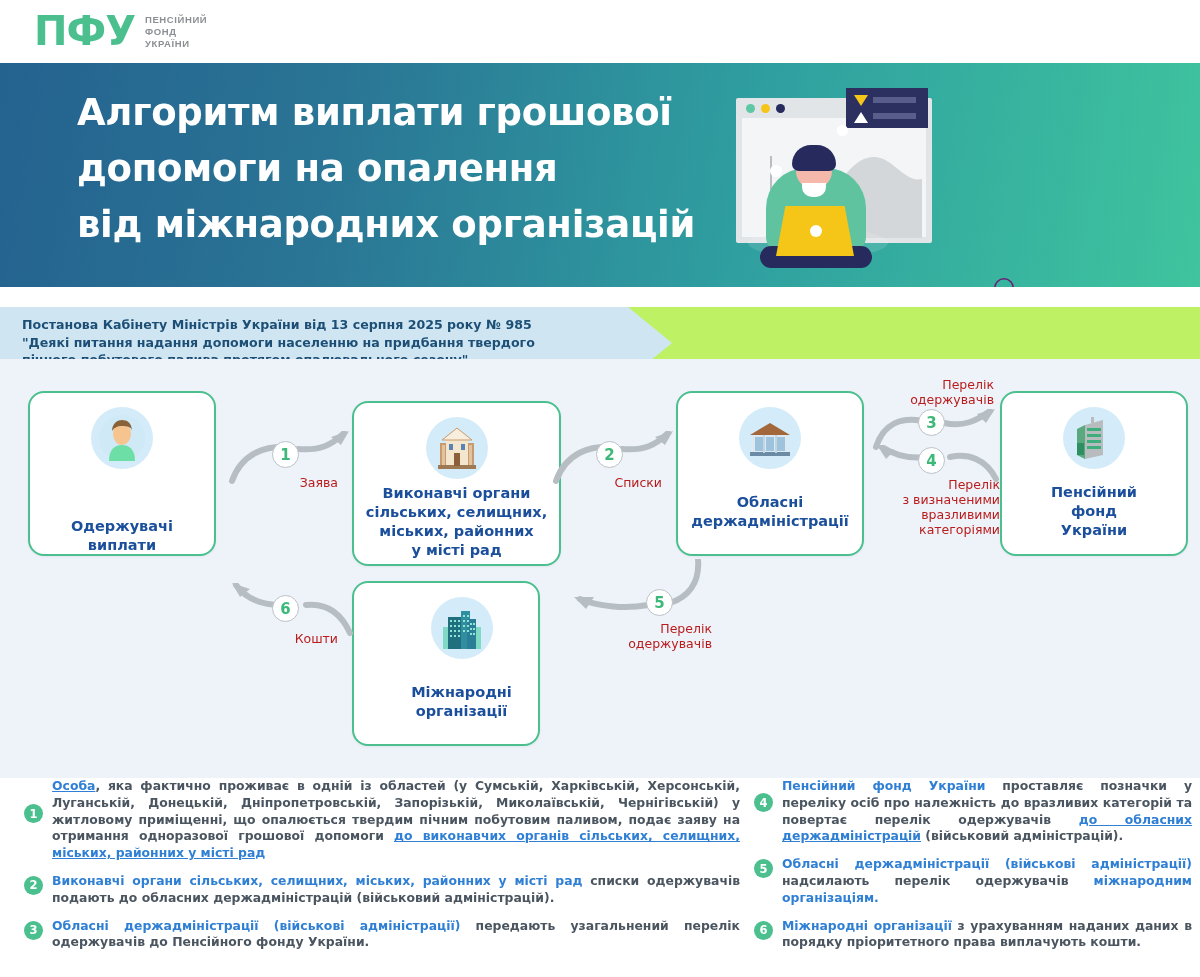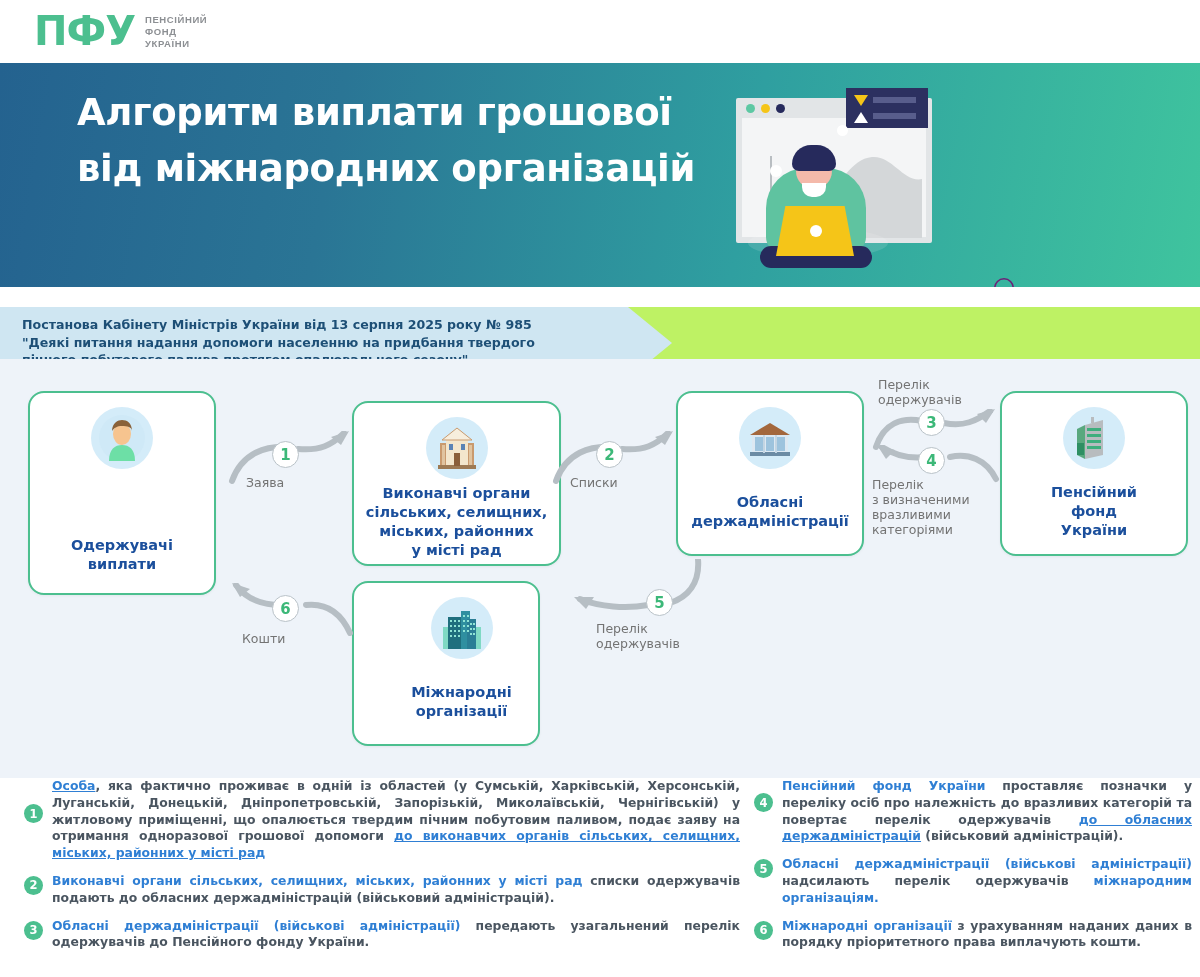--- a/index.html
+++ b/index.html
@@ -146,37 +146,37 @@
     width: 62px; height: 62px; border-radius: 50%; background: #d4ecf9;
     margin-top: 14px; display: flex; align-items: center; justify-content: center;
     flex: none;
   }
   .node .node-label {
     color: #1b4f9c; font-size: 14.5px; font-weight: 700; line-height: 19px;
     text-align: center; margin-top: auto; margin-bottom: auto; padding: 0 6px;
     font-family: "DejaVu Sans", sans-serif;
   }
 
-  #node-receivers   { left: 28px;   top: 32px;  width: 188px; height: 204px; gap: 48px; }
+  #node-receivers   { left: 28px;   top: 32px;  width: 188px; height: 165px; gap: 48px; }
   #node-councils    { left: 352px;  top: 42px;  width: 209px; height: 165px; }
   #node-oblast      { left: 676px;  top: 32px;  width: 188px; height: 165px; }
   #node-pfu         { left: 1000px; top: 32px;  width: 188px; height: 165px; }
   #node-intl        { left: 352px;  top: 222px; width: 188px; height: 165px; padding-left: 31px; }
 
   .arrow-group { position: absolute; }
   .arrow-num {
     position: absolute; width: 27px; height: 27px; border-radius: 50%;
     background: #ffffff; border: 1.6px solid #b9c2c8;
     color: #3cb878; font-size: 15px; font-weight: 700;
     display: flex; align-items: center; justify-content: center;
     font-family: "DejaVu Sans", sans-serif;
   }
   .arrow-label {
-    position: absolute; color: #737373; font-size: 12.5px; line-height: 15px;
-    text-align: left; white-space: pre-line;
+    position: absolute; color: #b91c1c; font-size: 12.5px; line-height: 15px;
+    text-align: right; white-space: pre-line;
     font-family: "DejaVu Sans", sans-serif;
   }
 
   
   .notes { position: absolute; left: 0; top: 778px; width: 1200px; height: 199px; background: #ffffff; }
   .notes-col { position: absolute; top: 0; }
   .col-left  { left: 18px; width: 722px; }
   .col-right { left: 748px; width: 444px; }
   .note { position: relative; padding-left: 34px; margin-bottom: 11px; }
   .note-num {
@@ -211,20 +211,21 @@
         <div>Пенсійний</div>
         <div>фонд</div>
         <div>України</div>
       </div>
     </div>
   </div>
 
   <div class="hero">
     <div class="hero-title">
       <span class="l2">Алгоритм виплати грошової</span>
+      <span class="l2">допомоги на опалення</span>
       <span class="l2">від міжнародних організацій</span>
     </div>
 
     <div class="illu">
       <div class="browser">
         <div class="dot d1"></div>
         <div class="dot d2"></div>
         <div class="dot d3"></div>
         <div class="browser-inner">
           <div class="axis-v"></div>

